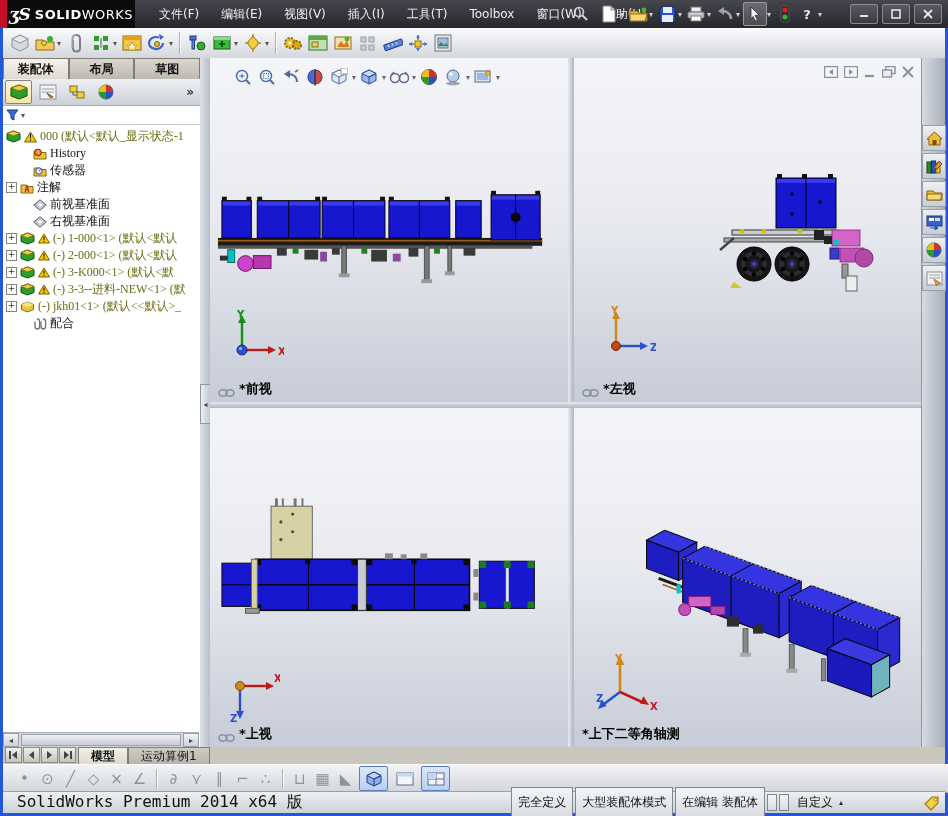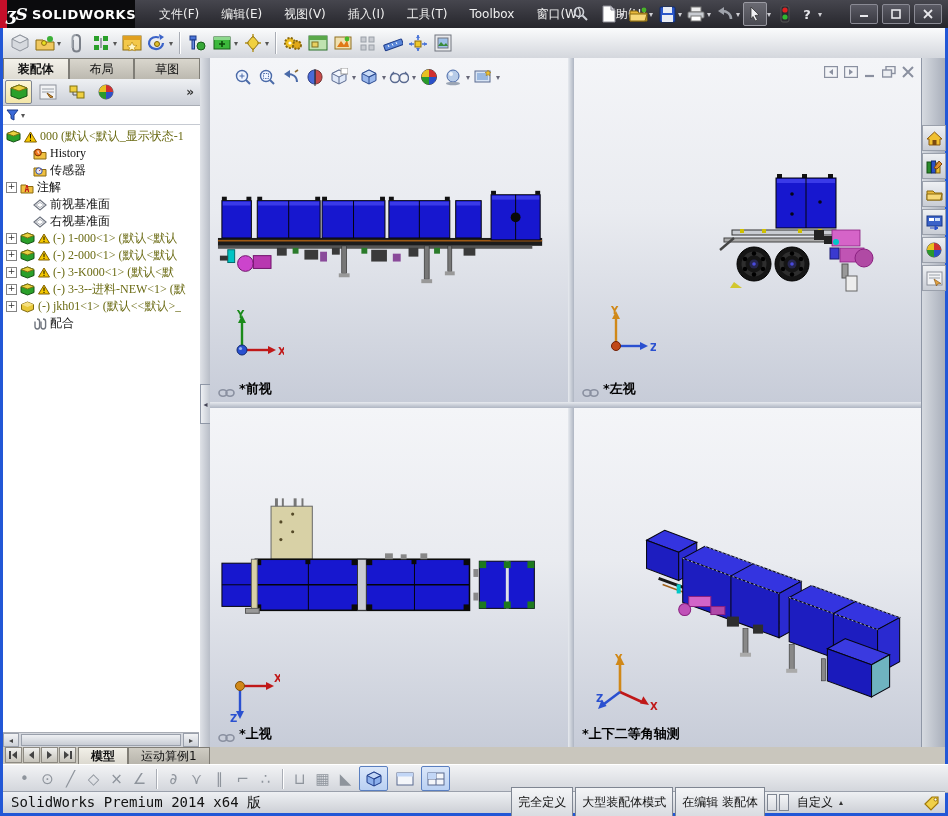--- a/index.html
+++ b/index.html
@@ -35,21 +35,21 @@
   .t2i{width:25px;height:24px;display:flex;align-items:center;justify-content:center;}
   .t2sep{width:1px;height:22px;background:#a9adb5;margin:0 4px;box-shadow:1px 0 0 #fff;}
   .t2dd{color:#555;font-size:8px;margin-right:2px;}
   
   .main{position:absolute;top:30px;left:0;width:942px;height:482px;}
   
   .panel{position:absolute;left:0;top:0;width:197px;height:689px;background:#fff;border-right:1px solid #8f97a6;}
   .ptabs{display:flex;height:21px;background:#b9b6ad;}
   .ptab{flex:1;display:flex;align-items:center;justify-content:center;
     border:1px solid #7f7d76;border-bottom:none;background:linear-gradient(#d9d6cd,#bcb9b0);
-    font-size:12px;cursor:default;}
+    font-size:12px;cursor:default;font-weight:bold;}
   .ptab.active{background:linear-gradient(#f4f2ea,#dedbd2);font-weight:bold;}
   .mgr{height:26px;display:flex;align-items:center;background:linear-gradient(#eef0f3,#ccd0d8);
     border-bottom:1px solid #a9adb5;padding-left:2px;gap:2px;}
   .mgrbtn{width:25px;height:22px;display:flex;align-items:center;justify-content:center;border:1px solid transparent;}
   .mgrbtn.pressed{border:1px solid #7f8692;background:linear-gradient(#fdf6d8,#f3e6a8);border-radius:2px;}
   .mgr .more{margin-left:auto;margin-right:6px;color:#333;font-weight:bold;}
   .filterrow{height:18px;border-bottom:1px solid #c6cad2;display:flex;align-items:center;padding-left:3px;gap:2px;}
   .tree{padding-top:3px;font-family:"DejaVu Sans Mono","DejaVu Sans",sans-serif;font-size:12px;}
   .trow{height:17px;display:flex;align-items:center;white-space:nowrap;overflow:hidden;padding-left:3px;gap:3px;}
   .trow .lbl{overflow:hidden;text-overflow:clip;font-family:Liberation Serif, serif;}
@@ -102,36 +102,36 @@
     background:linear-gradient(#f2f3f5,#d2d5db);border-top:1px solid #fff;border-bottom:1px solid #a9adb5;
     display:flex;align-items:center;padding-left:10px;}
   .g3{width:23px;text-align:center;color:#8e949c;font-size:15px;font-family:"DejaVu Sans",sans-serif;}
   .g3sep{width:1px;height:20px;background:#a9adb5;margin:0 5px;box-shadow:1px 0 0 #fff;}
   .vbtn{width:27px;height:23px;display:flex;align-items:center;justify-content:center;border:1px solid transparent;margin-left:2px;}
   .vbtn.pressed{border:1px solid #5a7fc0;background:linear-gradient(#dbe7fa,#b9d0f2);border-radius:2px;}
   
   .statusbar{position:absolute;top:763px;left:0;width:942px;height:21px;
     background:linear-gradient(#eef0f3,#cdd0d6);border-top:1px solid #9aa0ab;
     display:flex;align-items:center;font-size:12px;}
-  .sb-left{padding-left:8px;font-family:"DejaVu Sans Mono","Liberation Mono",monospace;font-size:14px;}
+  .sb-left{padding-left:14px;font-family:"DejaVu Sans Mono","Liberation Mono",monospace;font-size:16px;}
   .sb-right{margin-left:auto;display:flex;align-items:center;height:17px;gap:2px;padding-right:4px;}
   .sbcell{border:1px solid #7f8692;height:15px;display:flex;align-items:center;padding:7px 6px;background:linear-gradient(#f4f5f7,#d8dbe0);}
   .sbmini{width:8px;padding:0;}
   .sbcustom{width:118px;justify-content:flex-start;gap:6px;border:none;background:none;}
   .sb-arrow{font-size:8px;color:#333;}
   svg{display:block;}
 </style>
 </head>
 <body>
 
 <div class="titlebar">
   <div class="red-accent"></div>
   <div class="logo">
     <span class="mark">ʒS</span>
-    <span class="lt"><span>SOLID</span><span style="font-weight:bold">WORKS</span></span>
+    <span class="lt"><span>SOLID</span><span style="font-weight:normal">WORKS</span></span>
   </div>
   <nav class="menus">
 
   <span class="menu">文件(F)</span>
       <span class="menu">编辑(E)</span>
       <span class="menu">视图(V)</span>
       <span class="menu">插入(I)</span>
       <span class="menu">工具(T)</span>
       <span class="menu">Toolbox</span>
       <span class="menu">窗口(W)</span>

